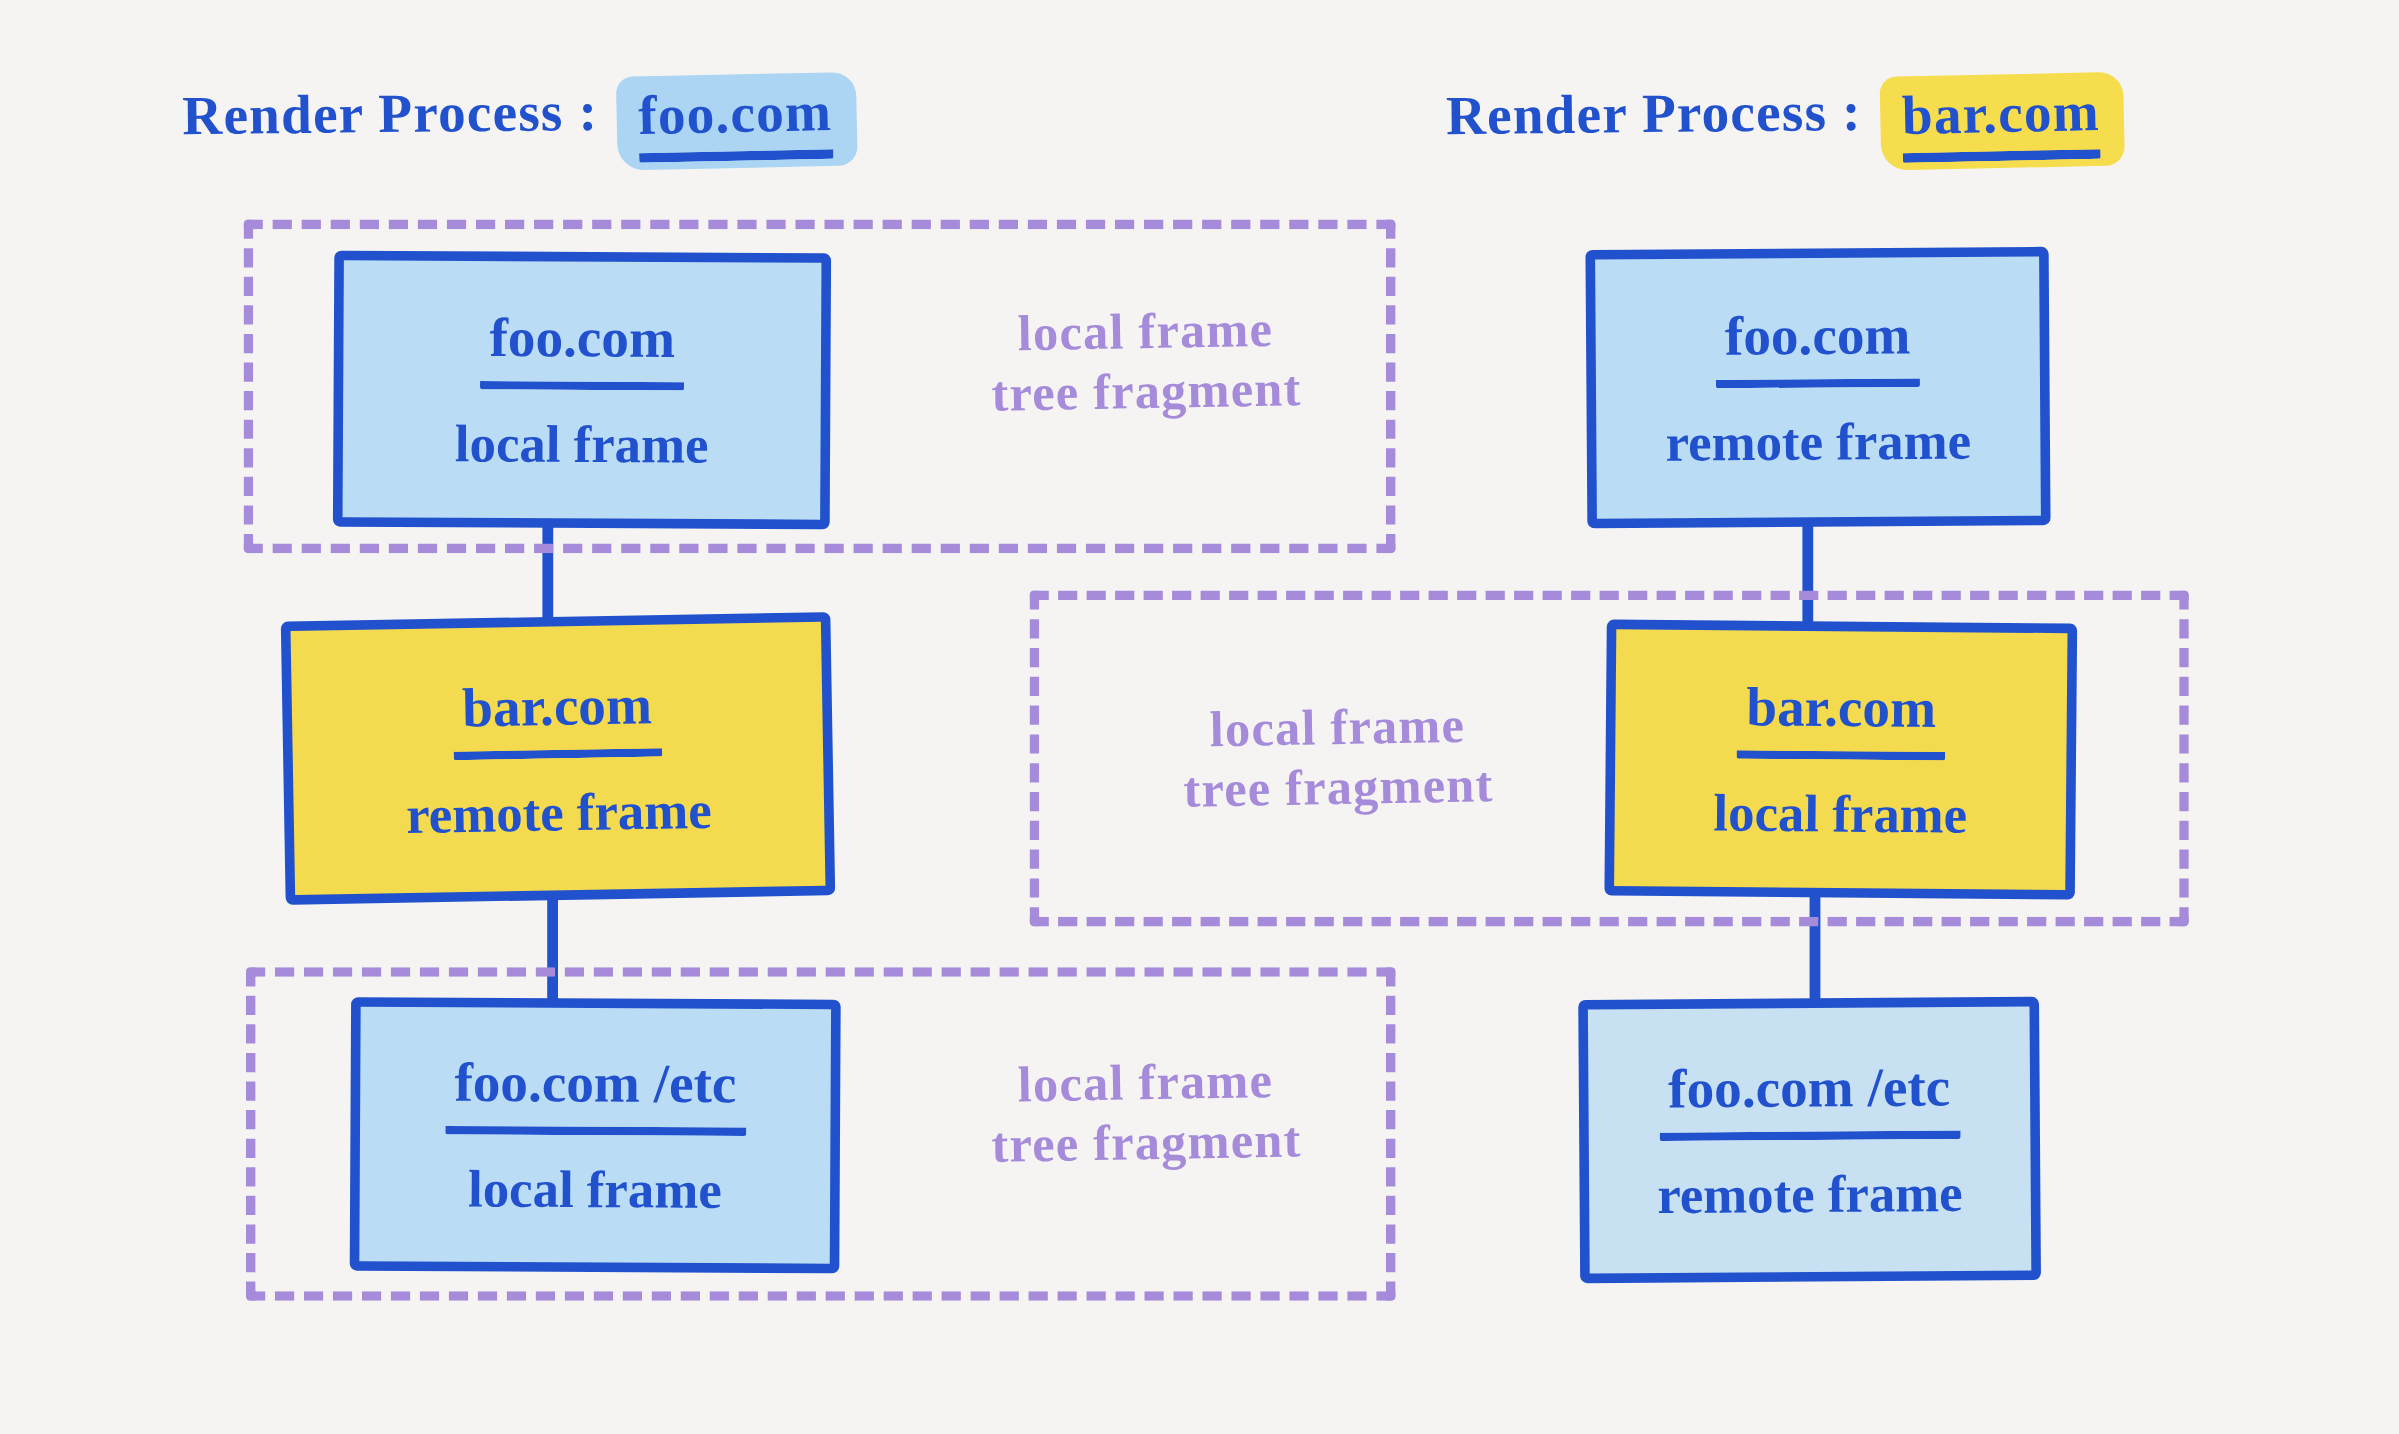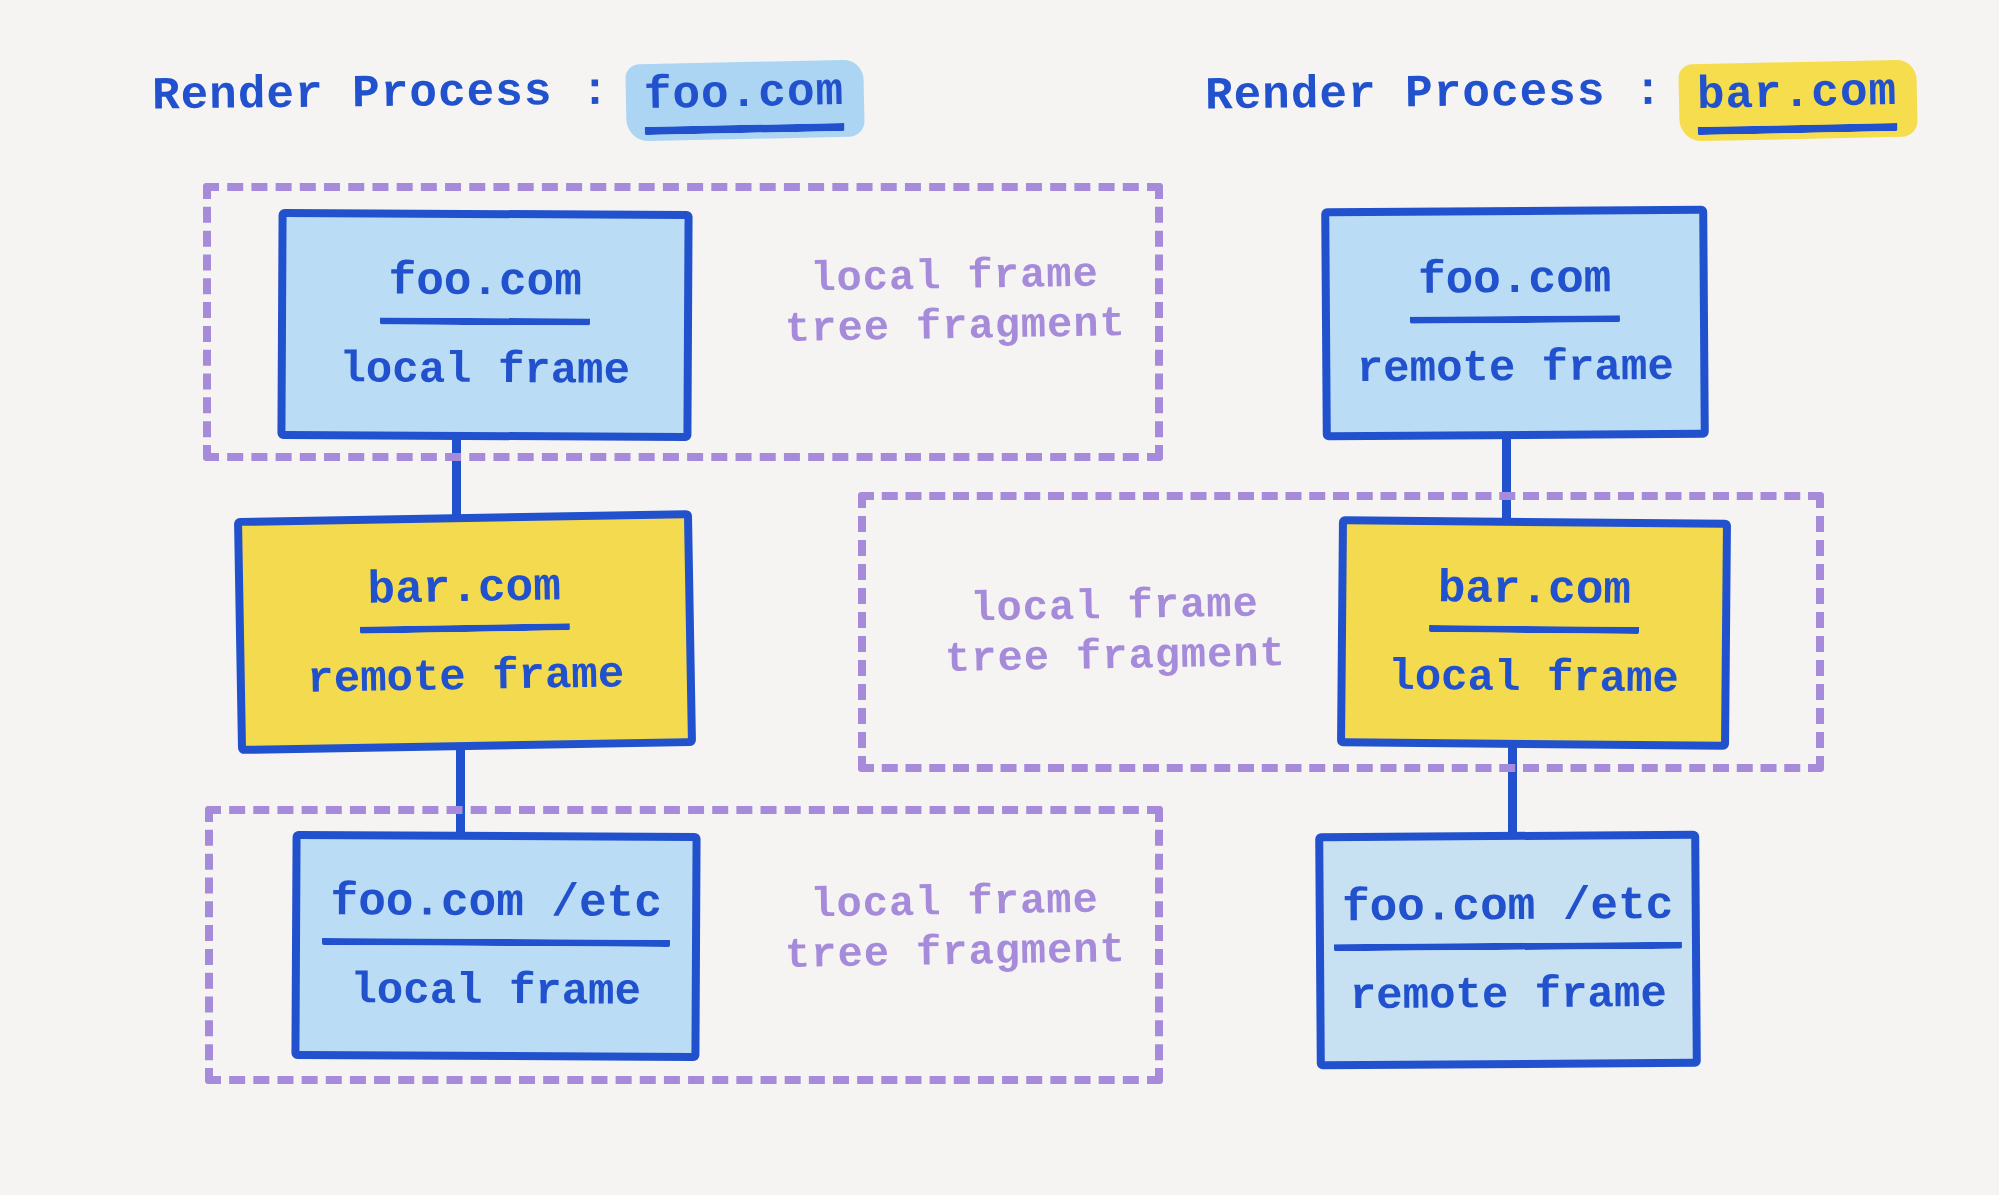--- a/index.html
+++ b/index.html
@@ -8,21 +8,21 @@
     --lightblue:#badcf4;
     --lightblue2:#c7e1f3;
     --yellow:#f4da4e;
     --purple:#a58bda;
     --hl-blue:#abd5f2;
     --hl-yellow:#f6dd4e;
   }
   html,body{margin:0;padding:0;background:var(--bg);}
   .stage{
     position:relative;width:1999px;height:1195px;background:var(--bg);
-    font-family:Liberation Mono, monospace;overflow:hidden;
+    font-family:Liberation Serif, serif;overflow:hidden;
   }
   
   .title{
     position:absolute;display:flex;align-items:baseline;white-space:nowrap;
     color:var(--ink);font-size:46px;font-weight:bold;letter-spacing:1px;
   }
   .title-prefix{transform:rotate(-0.6deg);}
   .chip{
     display:inline-block;margin-left:16px;padding:6px 20px 6px 18px;
     border-radius:14px 20px 16px 22px;transform:rotate(-1.2deg);

